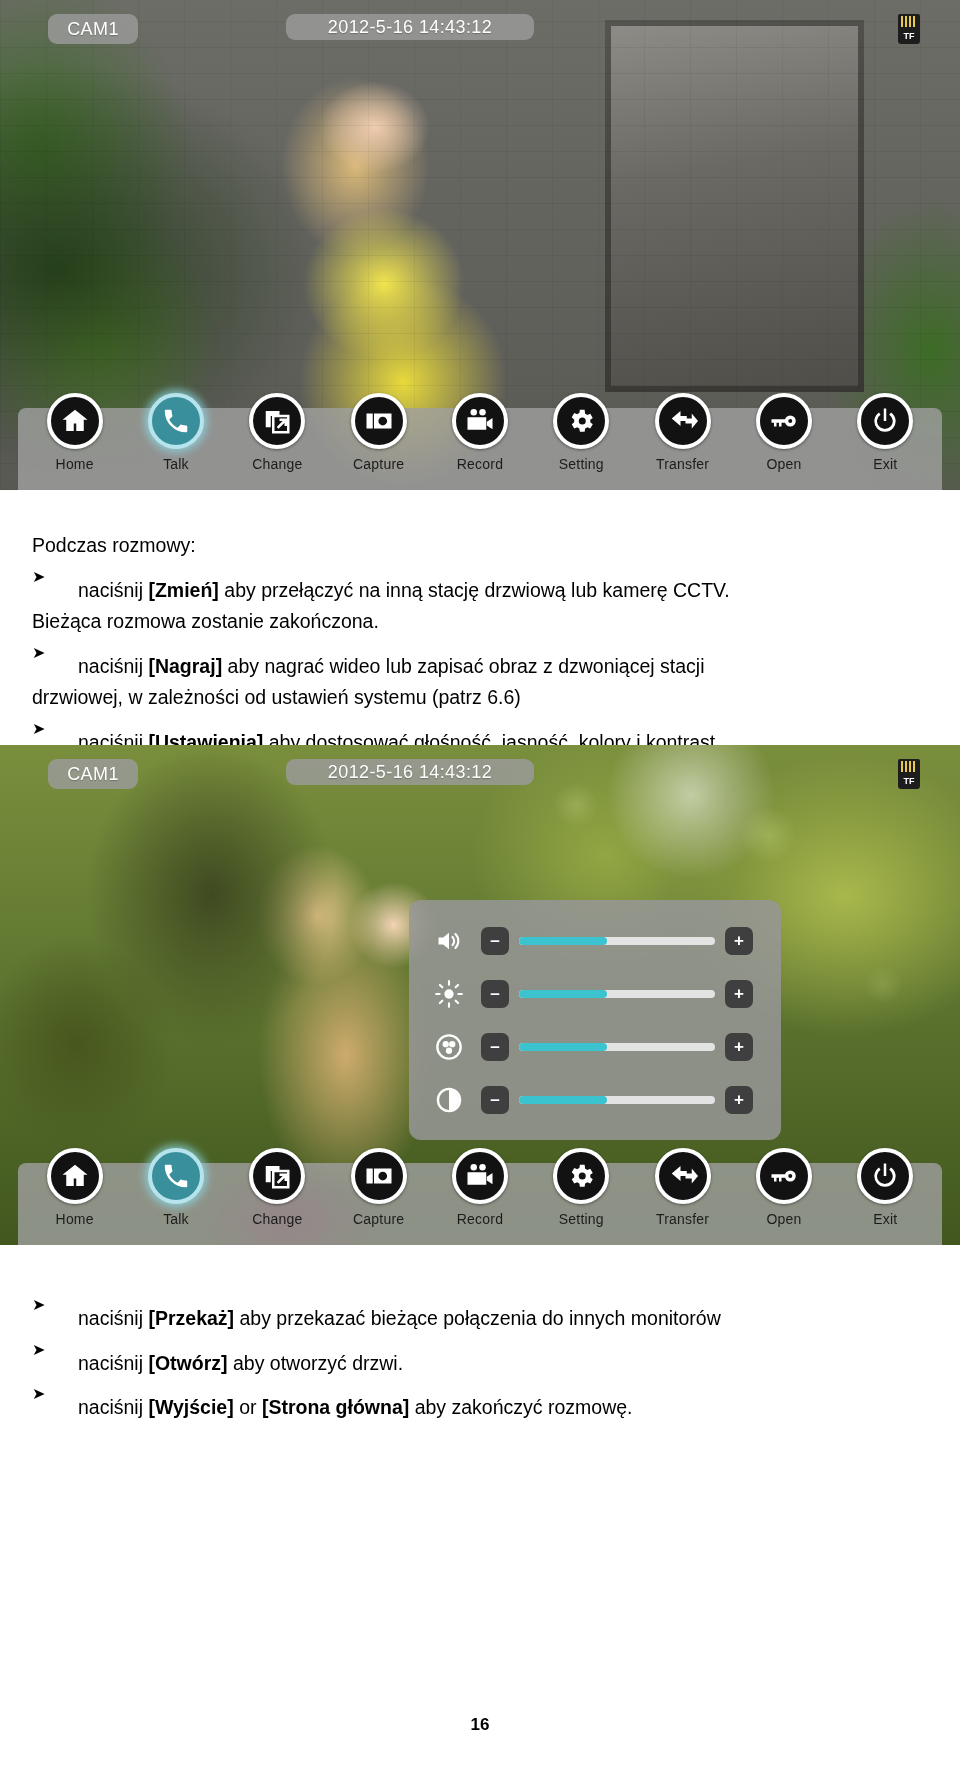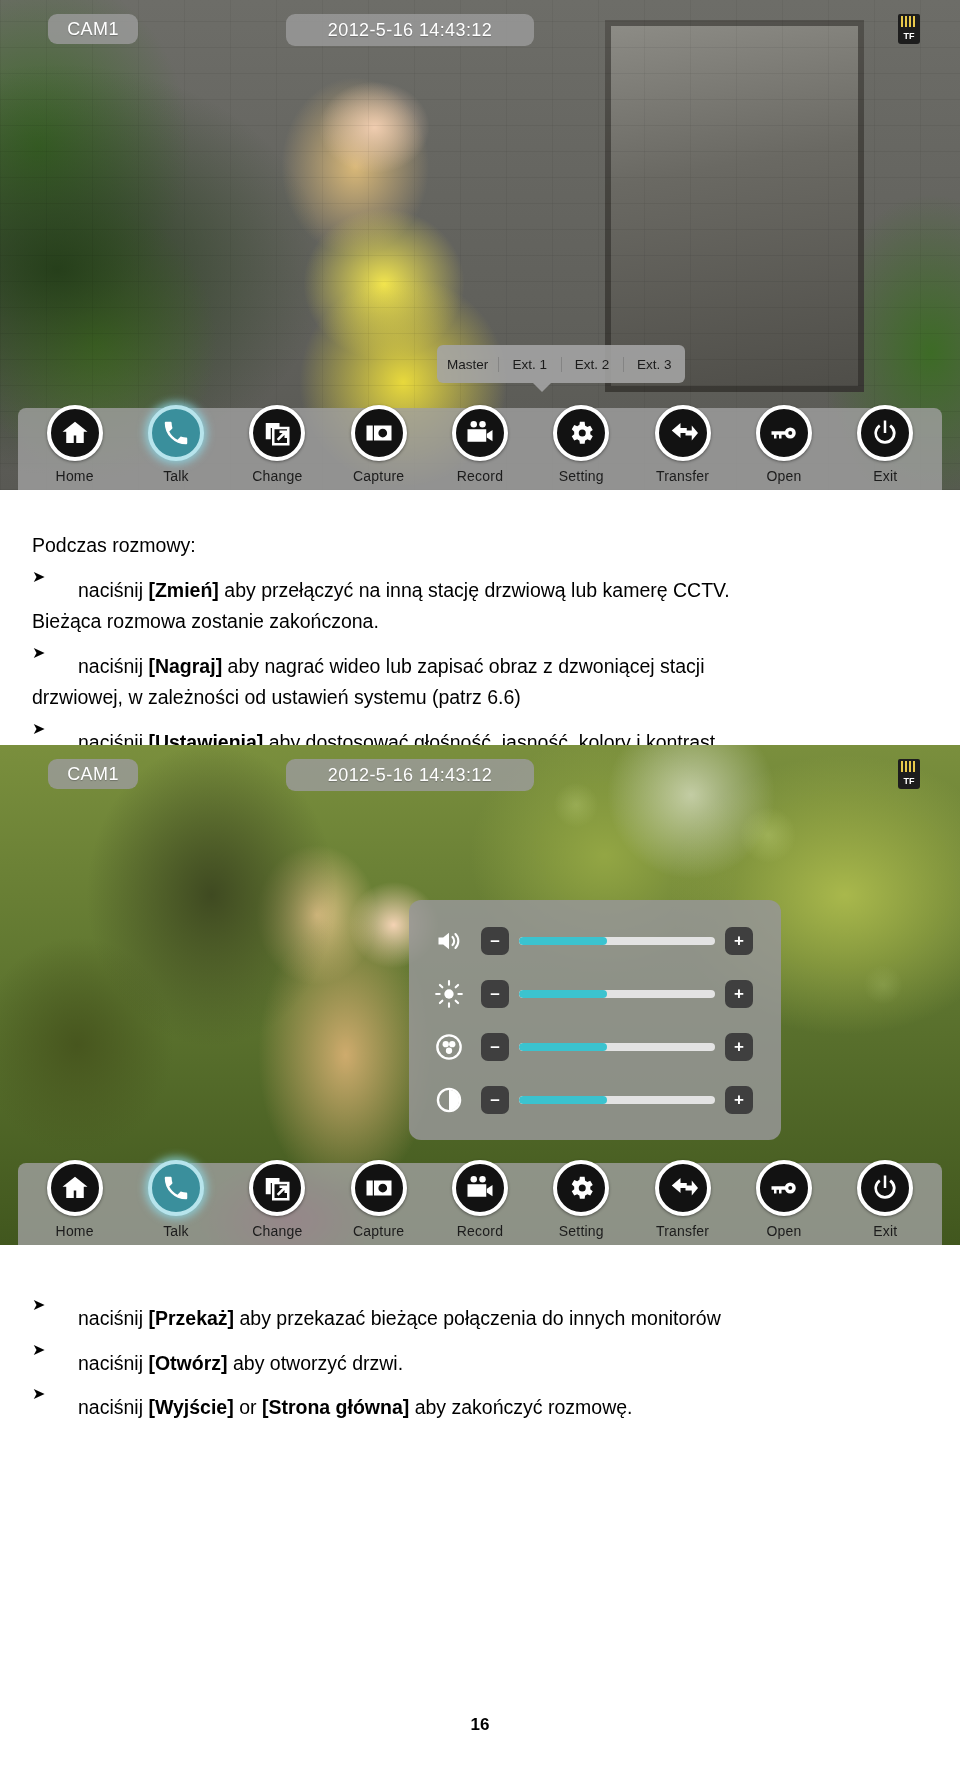--- a/index.html
+++ b/index.html
@@ -85,21 +85,21 @@
     position:absolute;
     background:rgba(155,155,155,.82);
     border-radius:9px;
     color:#fff;
     font-size:19px;
     letter-spacing:.4px;
     display:flex; align-items:center; justify-content:center;
     text-shadow:0 1px 1px rgba(0,0,0,.25);
   }
   .cam-badge  { left:48px;  top:14px; width:90px;  height:30px; font-size:18px;}
-  .time-badge { left:286px; top:14px; width:248px; height:32px; font-size:18px;}
+  .time-badge { left:286px; top:14px; width:248px; height:26px; font-size:18px;}
 
   .tf-icon{
     position:absolute; right:40px; top:14px; width:22px; height:30px;
     background:#1d1d1d; border-radius:2px 2px 3px 3px;
     display:flex;align-items:flex-end;justify-content:center;
   }
   .tf-icon .pins{
     position:absolute;top:2px;left:3px;width:16px;height:11px;
     background:repeating-linear-gradient(90deg,#e9c94b 0 2px,#1d1d1d 2px 4px);
   }
@@ -125,21 +125,21 @@
     border-left:9px solid transparent; border-right:9px solid transparent;
     border-top:9px solid rgba(165,165,165,.88);
   }
 
   
   .toolbar{
     position:absolute; left:18px; right:18px; bottom:0; height:82px;
     background:rgba(160,160,160,.80);
     border-radius:8px 8px 0 0;
     display:flex; align-items:flex-end; justify-content:space-around;
-    padding:0 6px 6px;
+    padding:0 6px 18px;
   }
   .tool{
     width:86px; display:flex; flex-direction:column; align-items:center;
     position:relative;
   }
   .tool .circle{
     width:56px;height:56px;border-radius:50%;
     background:#121212; border:4px solid #ffffff;
     display:flex;align-items:center;justify-content:center;
     margin-top:-30px;
@@ -208,26 +208,20 @@
   </div>
 
   <div class="badge cam-badge">CAM1</div>
   <div class="badge time-badge">2012-5-16   14:43:12</div>
 
   <div class="tf-icon">
     <span class="pins"></span>
     <span class="tf-t">TF</span>
   </div>
 
-  <div class="ext-popup">
-    <div class="ext-item">Master</div>
-    <div class="ext-item">Ext. 1</div>
-    <div class="ext-item">Ext. 2</div>
-    <div class="ext-item">Ext. 3</div>
-  </div>
 
   <div class="toolbar">
     <div class="tool">
       <div class="circle">
         <svg viewBox="0 0 24 24">
             <path d="M12 3 2 11h3v9h6v-6h2v6h6v-9h3z"></path>
           </svg>
       </div>
       <div class="lbl">Home</div>
     </div>

